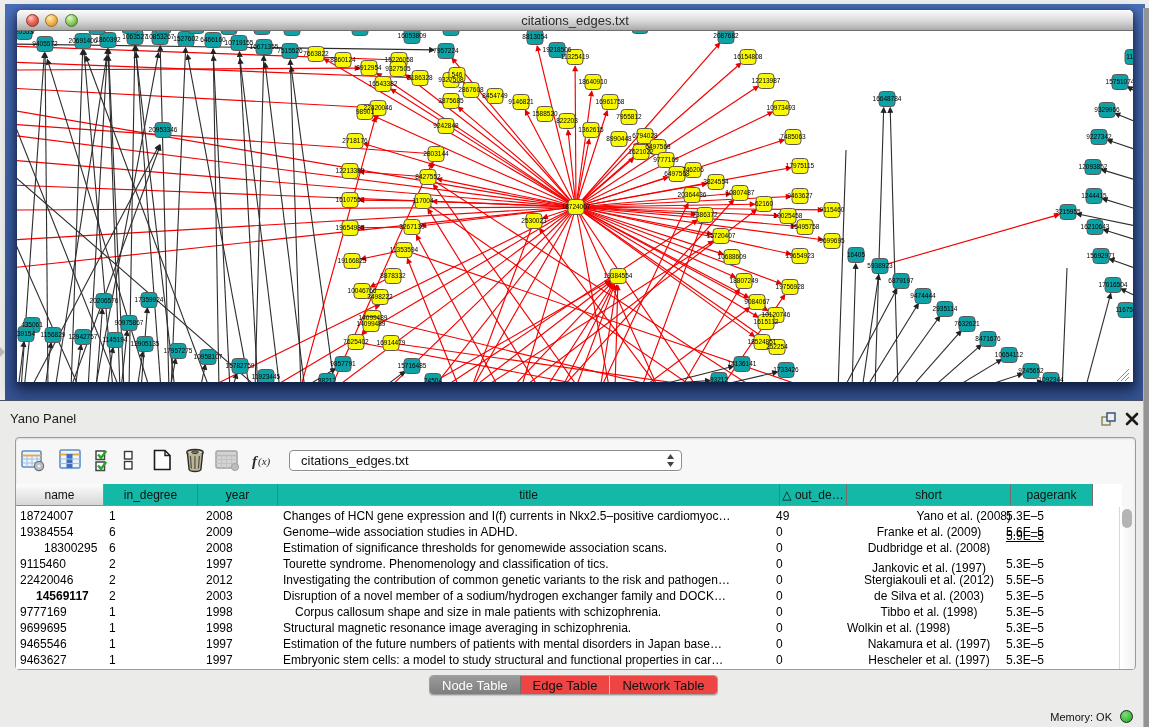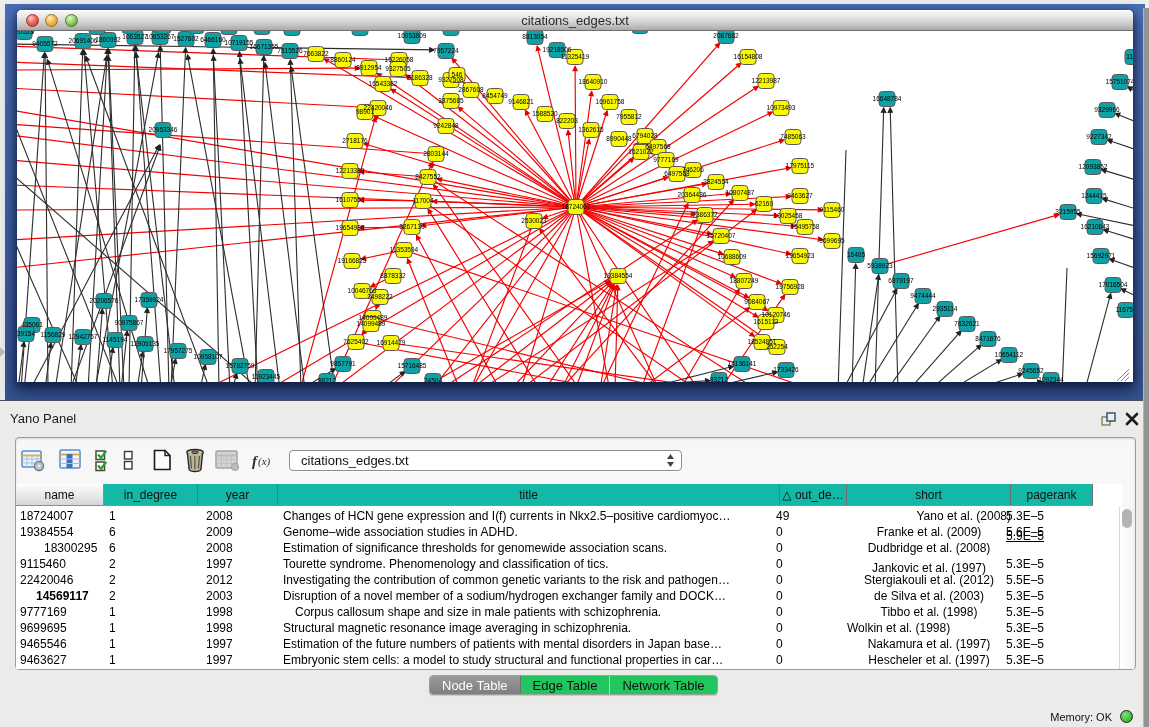--- a/index.html
+++ b/index.html
@@ -40,21 +40,21 @@
         text-align:center; line-height:22px; }
   .hname { background:linear-gradient(#fdfdfd,#e8e8e8 55%,#d6d6d6); border-right:1px solid #8f8f8f; }
   .rows { position:absolute; left:0; top:22px; width:1106px; font-size:12px; color:#000; }
   .r { position:absolute; height:16px; line-height:16px; white-space:nowrap; }
   
   #sb { position:absolute; right:1px; top:69px; width:15px; height:162px; background:linear-gradient(90deg,#ffffff,#f3f3f3); border-left:1px solid #d9d9d9; }
   #sb .thumb { position:absolute; left:2px; top:2px; width:10px; height:19px; background:#b4b4b4; border-radius:6px; }
   
   #tabs { position:absolute; left:413px; top:237px; height:20px; display:flex; border:1px solid #9f9f9f; border-radius:4px;
           overflow:hidden; background:#fff; box-shadow:0 1px 1px rgba(0,0,0,0.15); font-size:13px; }
-  #tabs .t { padding:0 12px; line-height:19px; color:#111; background:#22c55e; border-right:1px solid #c9c9c9; }
+  #tabs .t { padding:0 12px; line-height:19px; color:#111; background:#ef4444; border-right:1px solid #c9c9c9; }
   #tabs .t.sel { background:linear-gradient(#9b9b9b,#7e7e7e); color:#fff; border-right:1px solid #6f6f6f; }
   #tabs .t:last-child { border-right:none; }
   #mem { position:absolute; right:37px; top:310px; font-size:11px; color:#111; }
   #memdot { position:absolute; right:16px; top:309px; width:13px; height:13px; border-radius:50%;
             background:radial-gradient(circle at 38% 32%, #7fe07a, #3cc23c 60%, #2aa32a); border:1.5px solid #222; }
 </style>
 </head>
 <body>
   <div id="bluebg"></div>
   <div id="rightstrip"></div>

